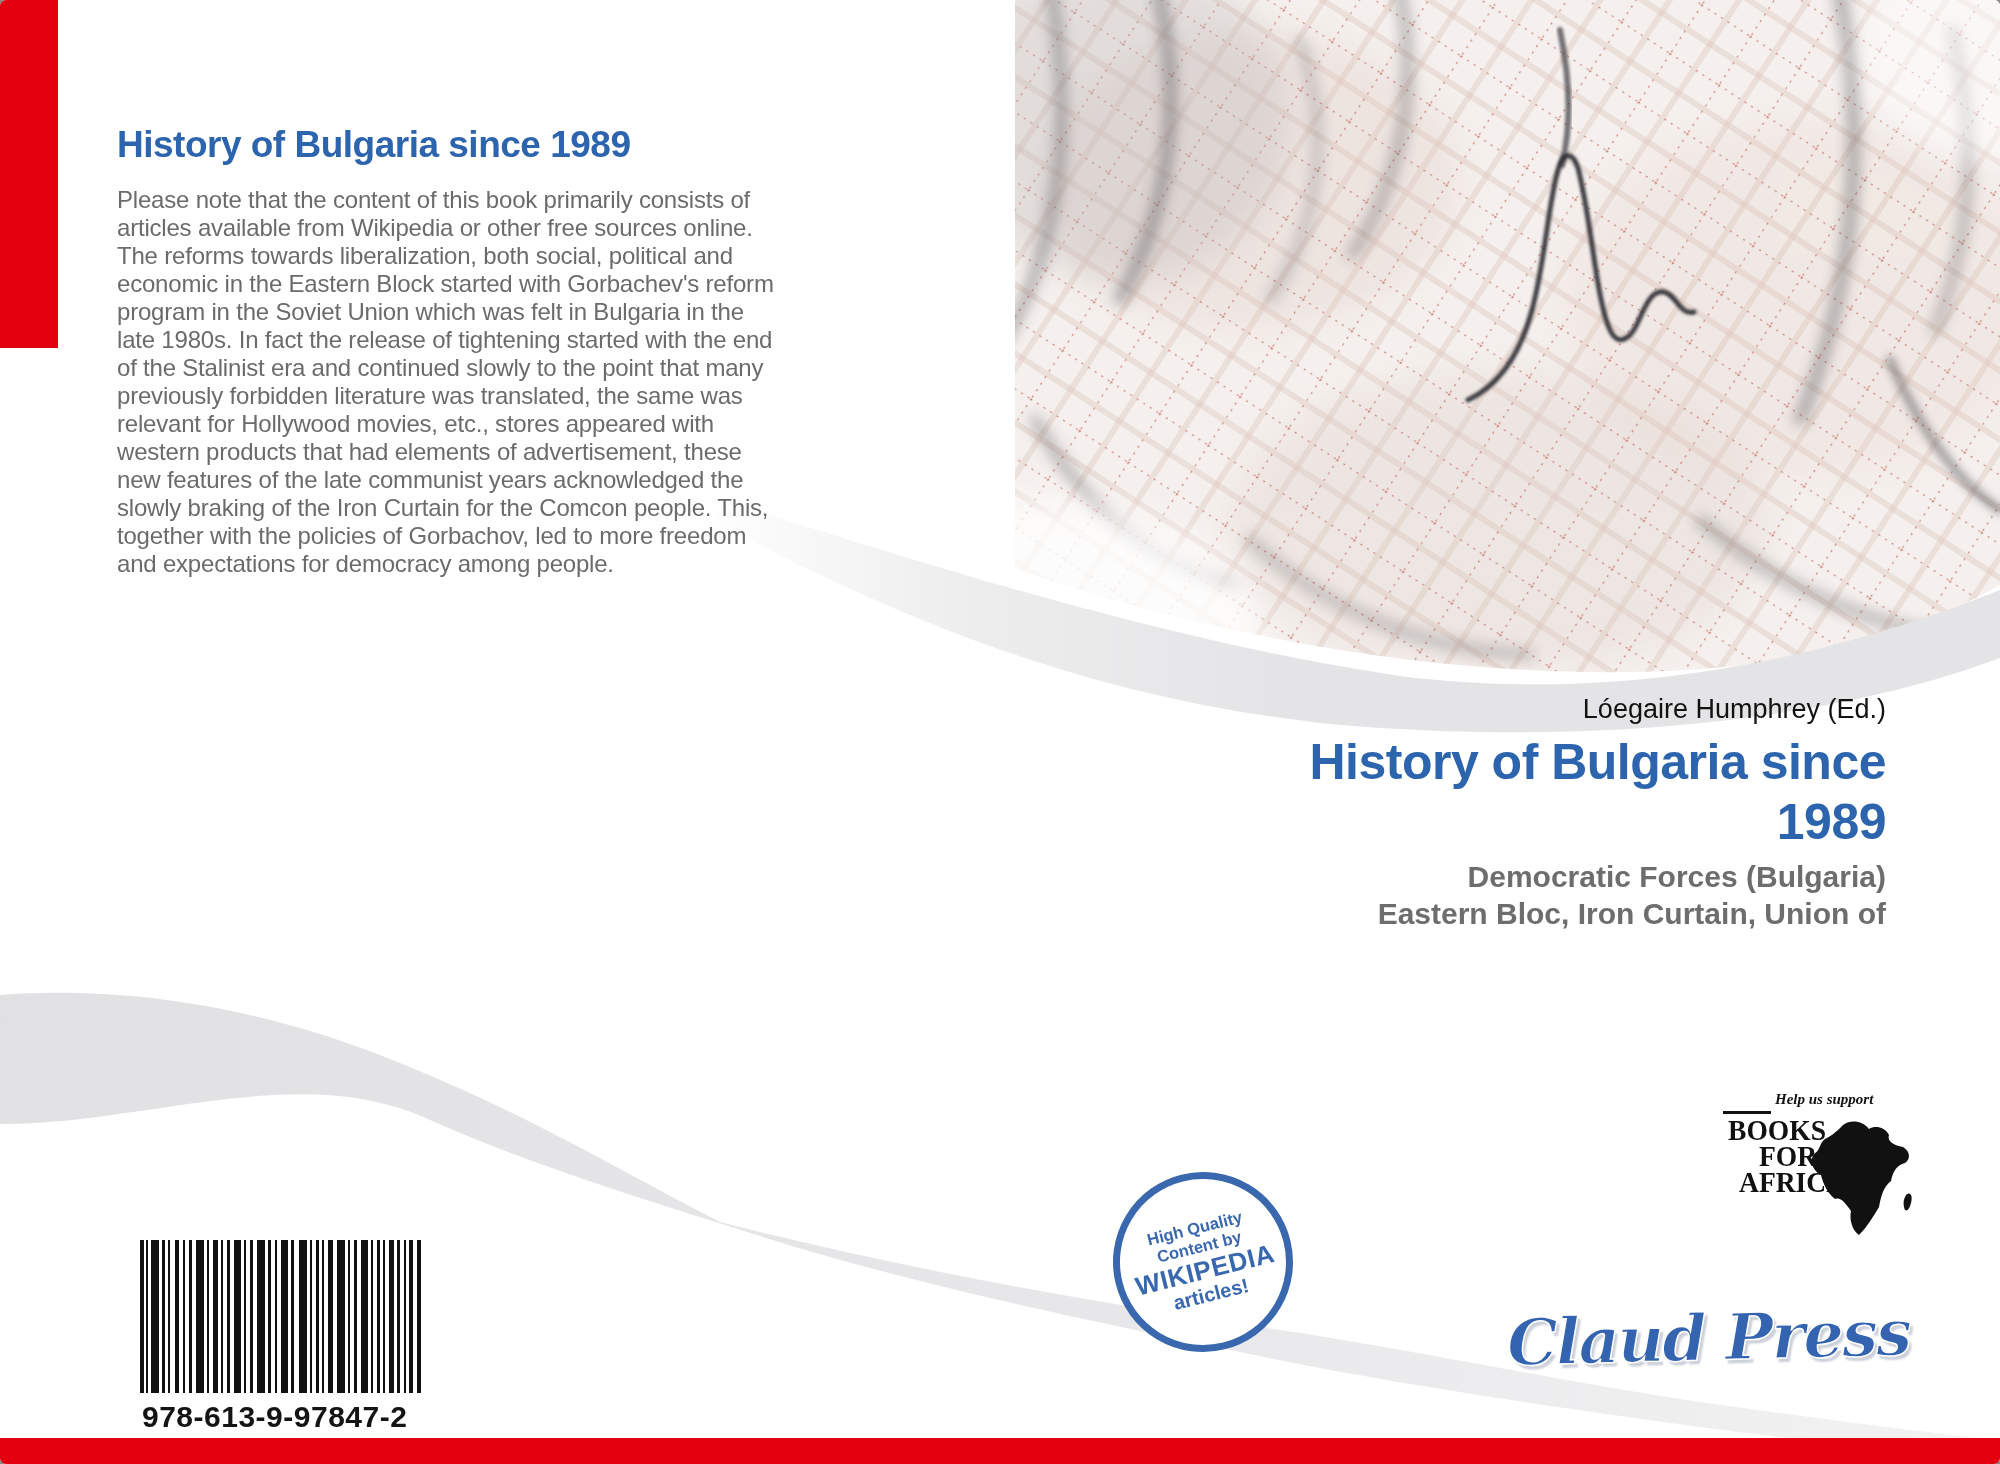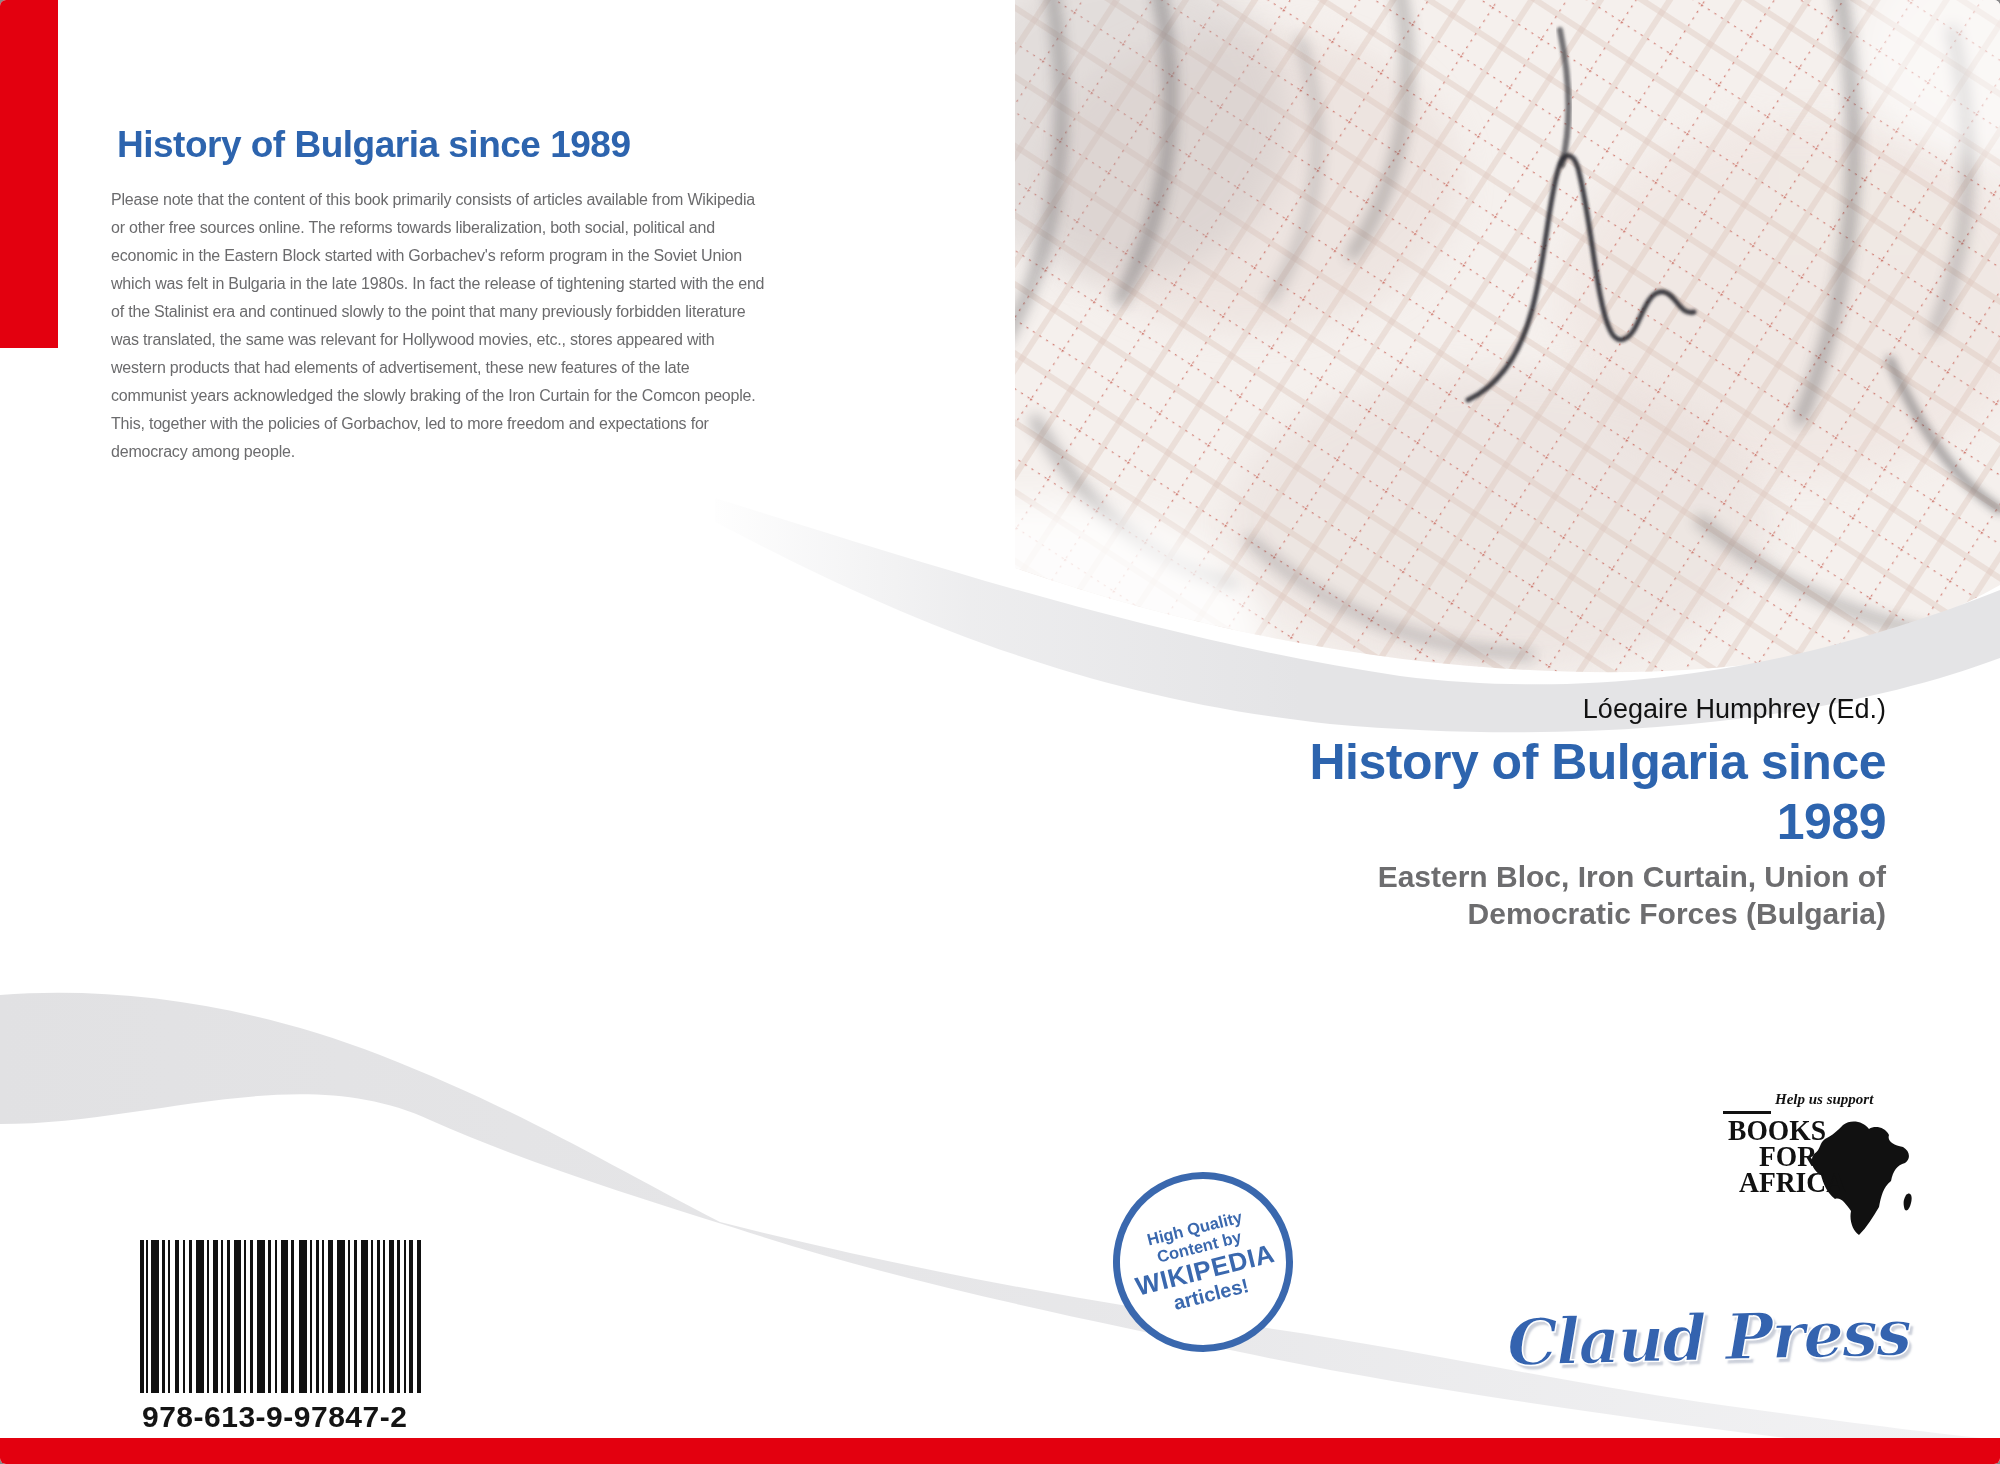--- a/index.html
+++ b/index.html
@@ -4,21 +4,21 @@
 <style>
   html,body{margin:0;padding:0;background:#888;}
   #page{position:relative;width:2000px;height:1464px;background:#ffffff;overflow:hidden;
         font-family:"Liberation Sans",sans-serif;border-radius:6px;}
   #bg{position:absolute;left:0;top:0;z-index:0;}
   .txt{position:absolute;z-index:3;}
 
   
   #back-heading{left:117px;top:124px;font-size:37px;font-weight:bold;letter-spacing:-0.5px;
     color:#2d64ae;}
-  #back-blurb{left:111px;top:186px;width:658px;font-size:16px;line-height:28px;
+  #back-blurb{left:117px;top:186px;width:658px;font-size:24px;line-height:28px;
     letter-spacing:-0.2px;color:#6b6b6d;}
 
   
   #editor-line{right:114px;top:694px;font-size:27px;color:#121212;text-align:right;margin-left:14px;}
   #front-title{right:114px;top:732px;font-size:50px;line-height:60px;font-weight:bold;
     letter-spacing:-0.5px;color:#2d64ae;text-align:right;margin-left:32px;}
   #front-subtitle{right:114px;top:858px;font-size:30px;line-height:37px;font-weight:bold;
     color:#6d6d6f;text-align:right;}
 
   
@@ -140,22 +140,22 @@
 
   <div class="txt" id="back-heading">History of Bulgaria since 1989</div>
   <div class="txt" id="back-blurb">Please note that the content of this book primarily consists of articles available from Wikipedia or other free sources online. The reforms towards liberalization, both social, political and economic in the Eastern Block started with Gorbachev's reform program in the Soviet Union which was felt in Bulgaria in the late 1980s. In fact the release of tightening started with the end of the Stalinist era and continued slowly to the point that many previously forbidden literature was translated, the same was relevant for Hollywood movies, etc., stores appeared with western products that had elements of advertisement, these new features of the late communist years acknowledged the slowly braking of the Iron Curtain for the Comcon people. This, together with the policies of Gorbachov, led to more freedom and expectations for democracy among people.</div>
 
   <div class="txt" id="editor-line">Lóegaire Humphrey (Ed.)</div>
   <div class="txt" id="front-title">
     <div>History of Bulgaria since</div>
     <div>1989</div>
   </div>
   <div class="txt" id="front-subtitle">
+    <div>Democratic Forces (Bulgaria)</div>
     <div>Eastern Bloc, Iron Curtain, Union of</div>
-    <div>Democratic Forces (Bulgaria)</div>
   </div>
 
   <div class="txt" id="barcode-block">
     <svg width="282" height="153" viewBox="0 0 282 153">
       <g fill="#111111">
         <rect x="0" width="4" height="153"></rect>
           <rect x="6" width="2" height="153"></rect>
         <rect x="11" width="8" height="153"></rect>
           <rect x="22" width="3" height="153"></rect>
         <rect x="28" width="2" height="153"></rect>

